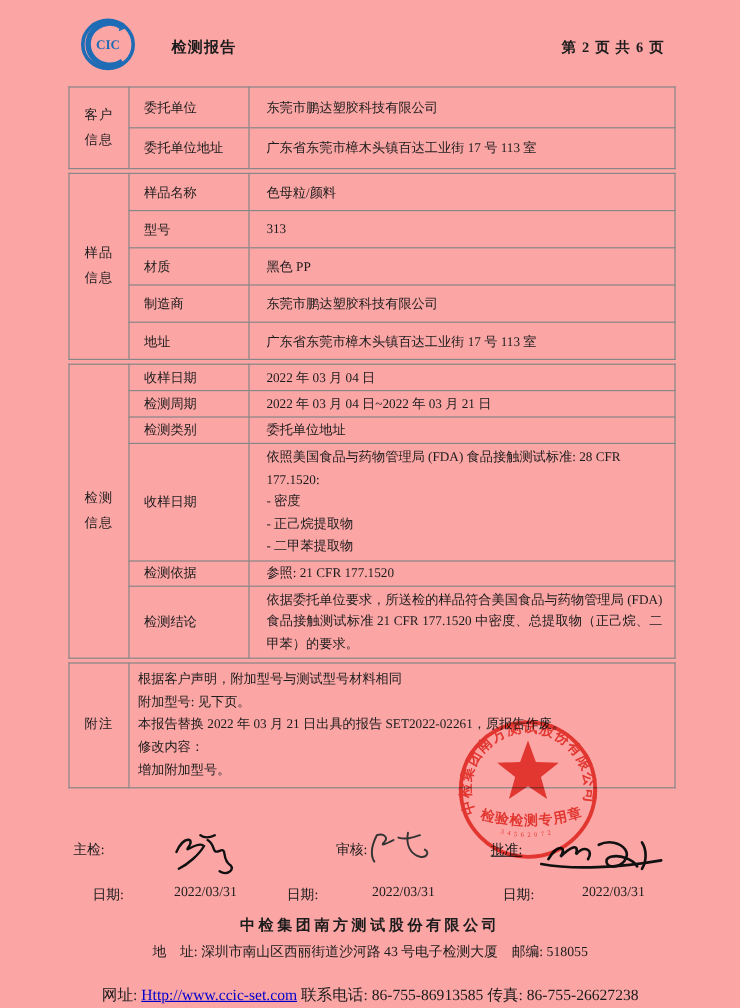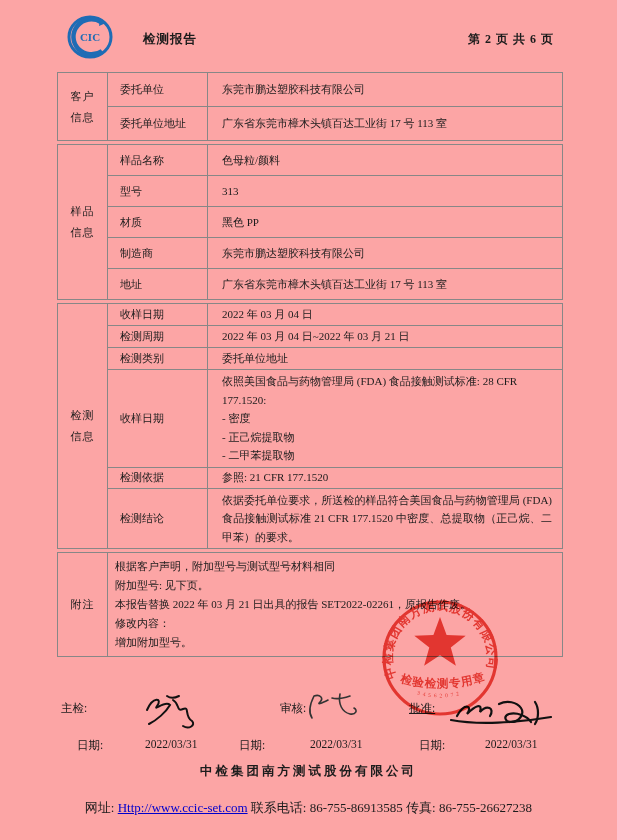--- a/index.html
+++ b/index.html
@@ -209,16 +209,17 @@
     <text font-size="11.5" font-weight="bold" fill="#e23b30" letter-spacing="1" font-family="'Liberation Serif',serif">
       <textPath href="#arcMid" startOffset="3">检验检测专用章</textPath>
     </text>
     <text font-size="5.5" fill="#e23b30" letter-spacing="3" font-family="'Liberation Serif',serif">
       <textPath href="#arcSer" startOffset="4">34562072</textPath>
     </text>
   </svg>
 
   <div class="footer">
     <div class="f-company">中检集团南方测试股份有限公司</div>
+    <div class="f-addr">地　址: 深圳市南山区西丽街道沙河路 43 号电子检测大厦　邮编: 518055</div>
     <div class="f-web"><span>网址: </span><a href="#">Http://www.ccic-set.com</a><span> 联系电话: 86-755-86913585 传真: 86-755-26627238</span></div>
   </div>
 
 </div>
 
 </body></html>

